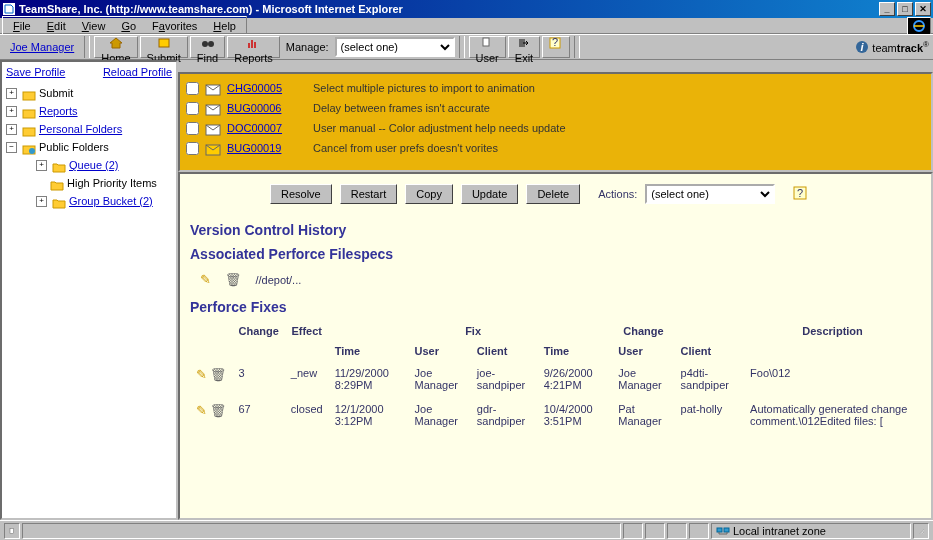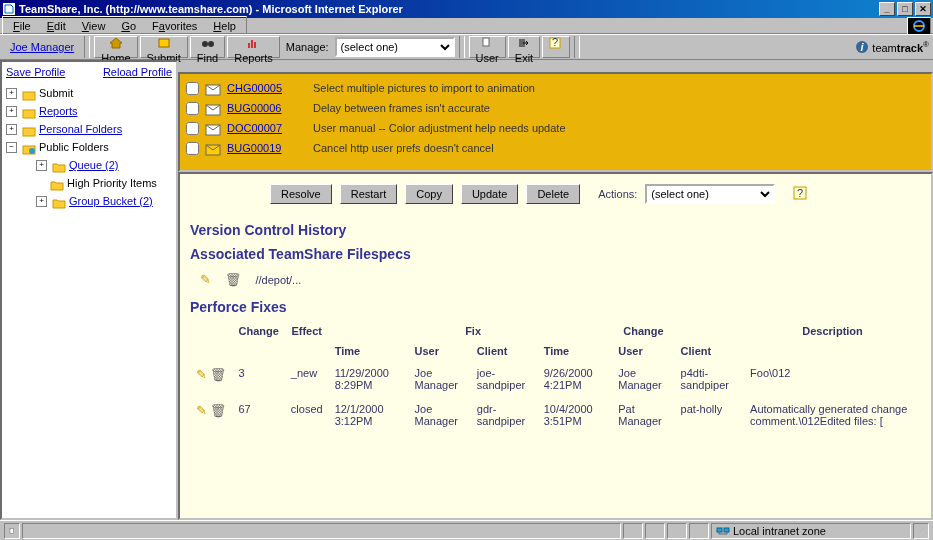--- a/index.html
+++ b/index.html
@@ -257,21 +257,21 @@
             <a class="issue-id">DOC00007</a>
             <span class="issue-desc">User manual -- Color adjustment help needs update</span>
           </div>
           <div class="issue-row">
             <input type="checkbox" style="">
             <span class="env-icon"><svg width="16" height="12" viewBox="0 0 16 12">
                 <rect x="1" y="1" width="14" height="10" fill="#ffcc00" stroke="#666"></rect>
                 <path d="M1 1l7 5 7-5" stroke="#666" fill="none"></path>
               </svg></span>
             <a class="issue-id">BUG00019</a>
-            <span class="issue-desc">Cancel http user prefs doesn't cancel</span>
+            <span class="issue-desc">Cancel from user prefs doesn't vorites</span>
           </div>
         </div>
     </div>
 
     <div class="action-pane">
       <div class="btn-row">
         <button class="abtn">Resolve</button>
         <button class="abtn">Restart</button>
         <button class="abtn">Copy</button>
         <button class="abtn">Update</button>
@@ -281,21 +281,21 @@
           <option>(select one)</option>
         </select>
         <span style="margin-left:10px"><svg width="14" height="14" viewBox="0 0 14 14">
               <rect x="1" y="1" width="12" height="12" fill="#ffffcc" stroke="#cc9900"></rect>
               <text x="7" y="11" text-anchor="middle" font-size="10" fill="#336">?</text>
             </svg></span>
       </div>
 
       <h3 class="sec">Version Control History</h3>
 
-      <h3 class="sec">Associated TeamShare Filespecs</h3>
+      <h3 class="sec">Associated Perforce Filespecs</h3>
       <div class="filespec">
         <span class="edit-icon">✎</span>
         <span class="trash-icon">🗑</span>
         <span>//depot/...</span>
       </div>
 
       <h3 class="sec">Perforce Fixes</h3>
       <table class="fixes">
         <thead>
           <tr>

